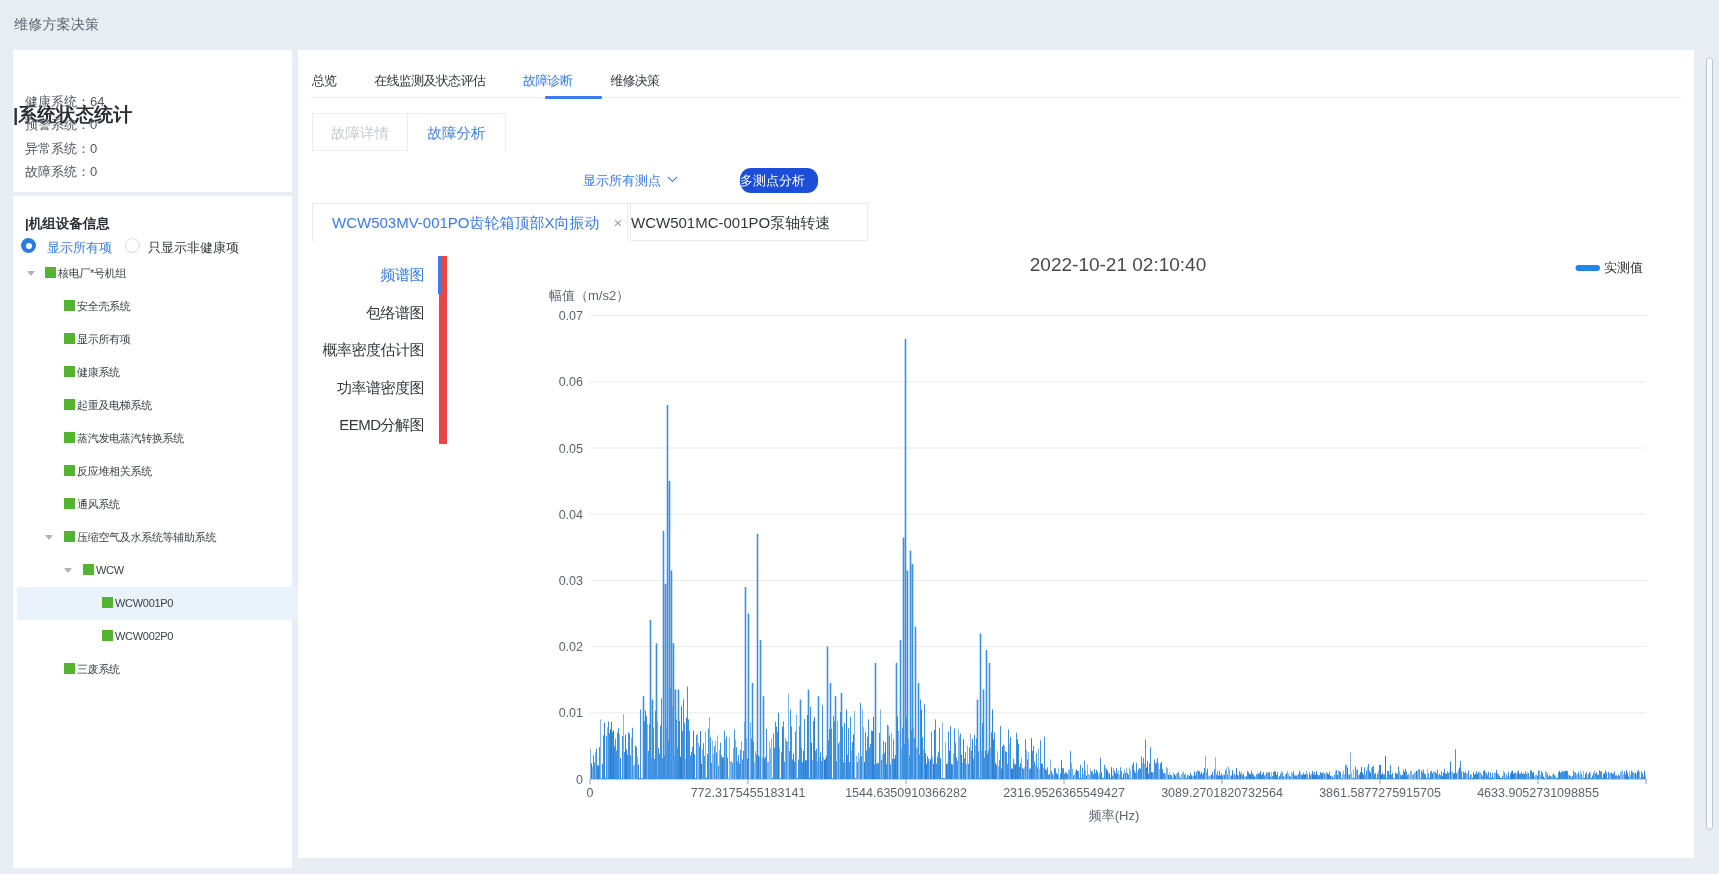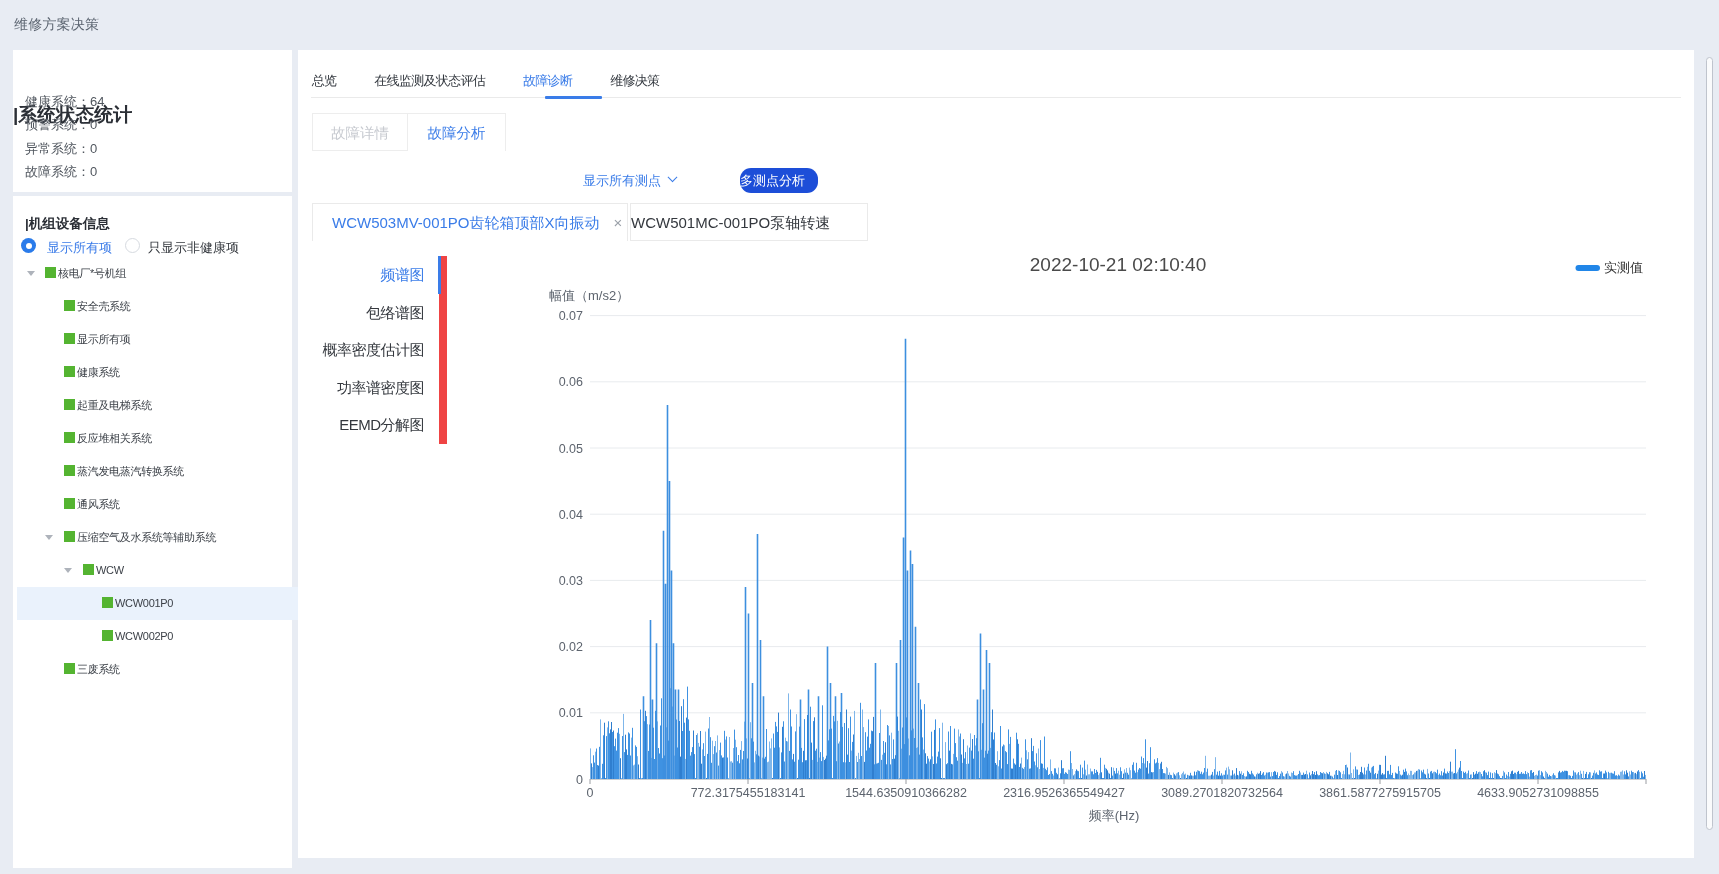--- a/index.html
+++ b/index.html
@@ -65,22 +65,22 @@
       <span class="rlab1">显示所有项</span>
     <span class="rc rc2"></span>
       <span class="rlab2">只显示非健康项</span>
   </div>
   <div class="tree">
     <div class="trow"><span class="tarr" style="left:14px;"></span><span style="margin-left:32px;" class="tsq"></span><span class="ttx">核电厂*号机组</span></div>
     <div class="trow"><span style="margin-left:51px;" class="tsq"></span><span class="ttx">安全壳系统</span></div>
     <div class="trow"><span style="margin-left:51px;" class="tsq"></span><span class="ttx">显示所有项</span></div>
     <div class="trow"><span style="margin-left:51px;" class="tsq"></span><span class="ttx">健康系统</span></div>
     <div class="trow"><span style="margin-left:51px;" class="tsq"></span><span class="ttx">起重及电梯系统</span></div>
+    <div class="trow"><span style="margin-left:51px;" class="tsq"></span><span class="ttx">蒸汽发电蒸汽转换系统</span></div>
     <div class="trow"><span style="margin-left:51px;" class="tsq"></span><span class="ttx">反应堆相关系统</span></div>
-    <div class="trow"><span style="margin-left:51px;" class="tsq"></span><span class="ttx">蒸汽发电蒸汽转换系统</span></div>
     <div class="trow"><span style="margin-left:51px;" class="tsq"></span><span class="ttx">通风系统</span></div>
     <div class="trow"><span class="tarr" style="left:32px;"></span><span style="margin-left:51px;" class="tsq"></span><span class="ttx">压缩空气及水系统等辅助系统</span></div>
     <div class="trow"><span class="tarr" style="left:51px;"></span><span style="margin-left:70px;" class="tsq"></span><span class="ttx">WCW</span></div>
     <div class="trow sel"><span style="margin-left:85px;" class="tsq"></span><span class="ttx">WCW001P0</span></div>
     <div class="trow"><span style="margin-left:89px;" class="tsq"></span><span class="ttx">WCW002P0</span></div>
     <div class="trow"><span style="margin-left:51px;" class="tsq"></span><span class="ttx">三废系统</span></div>
   </div>
 </div>
 <div class="card" id="main">
   <div class="tabs">

